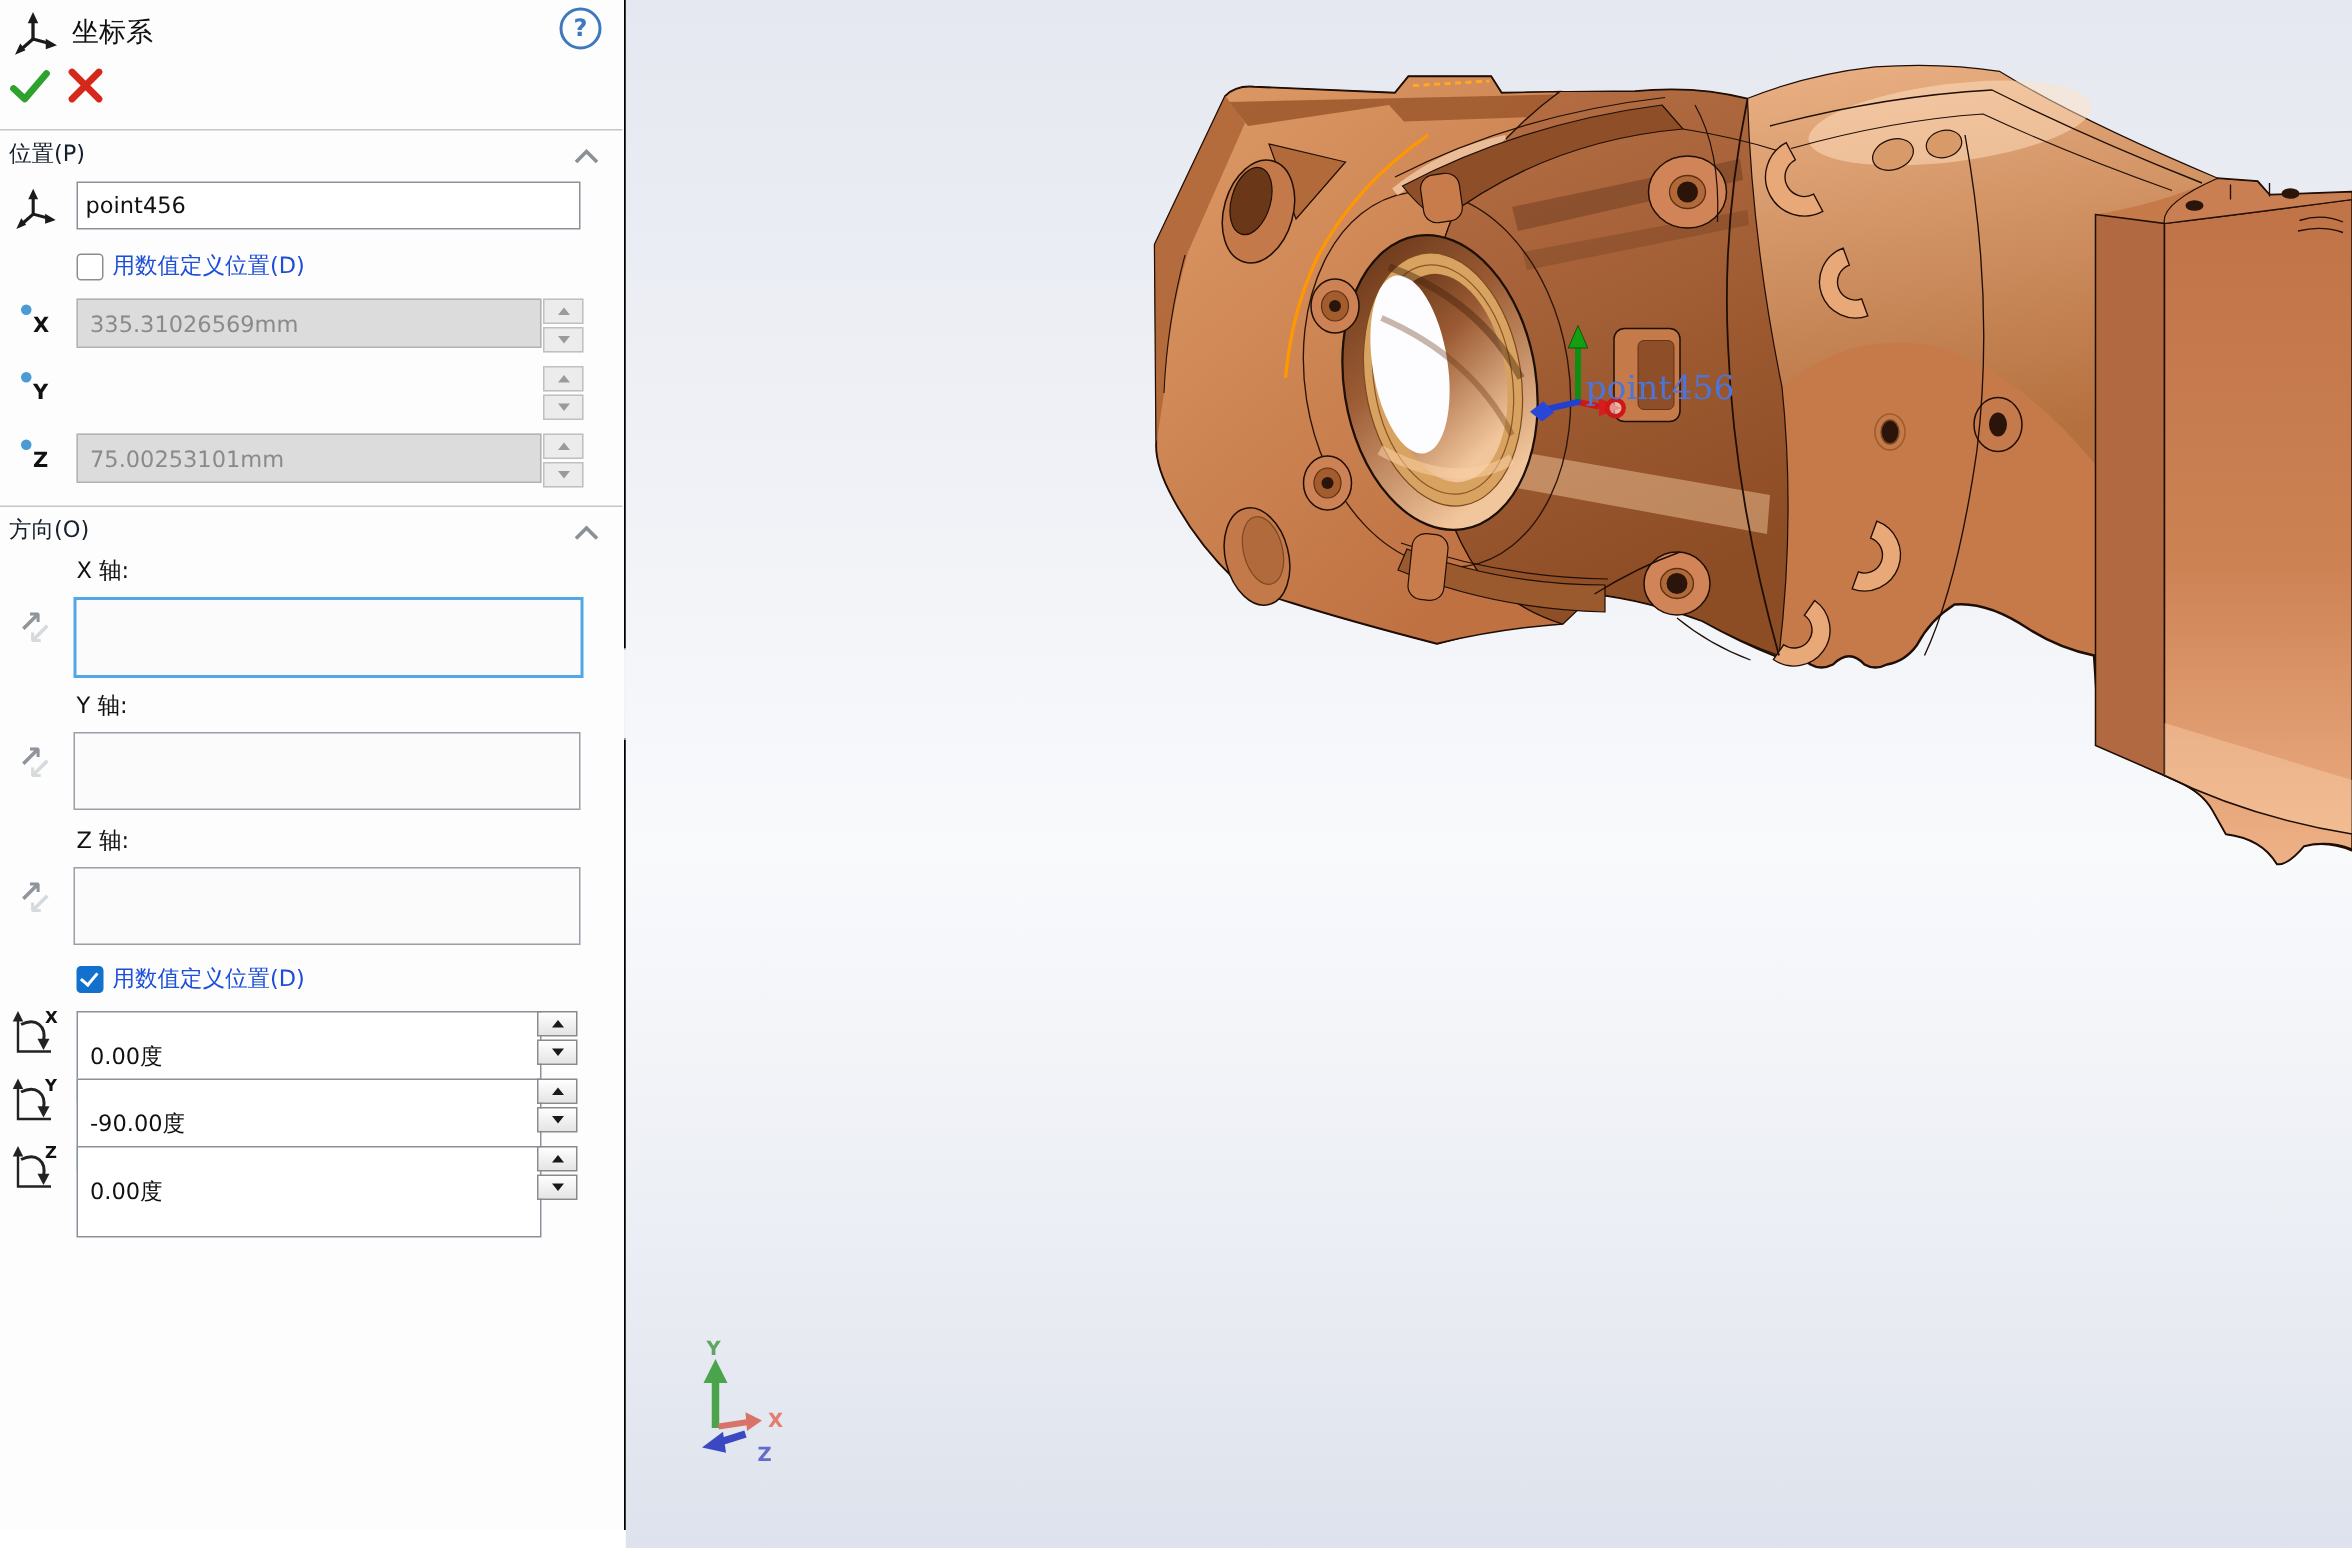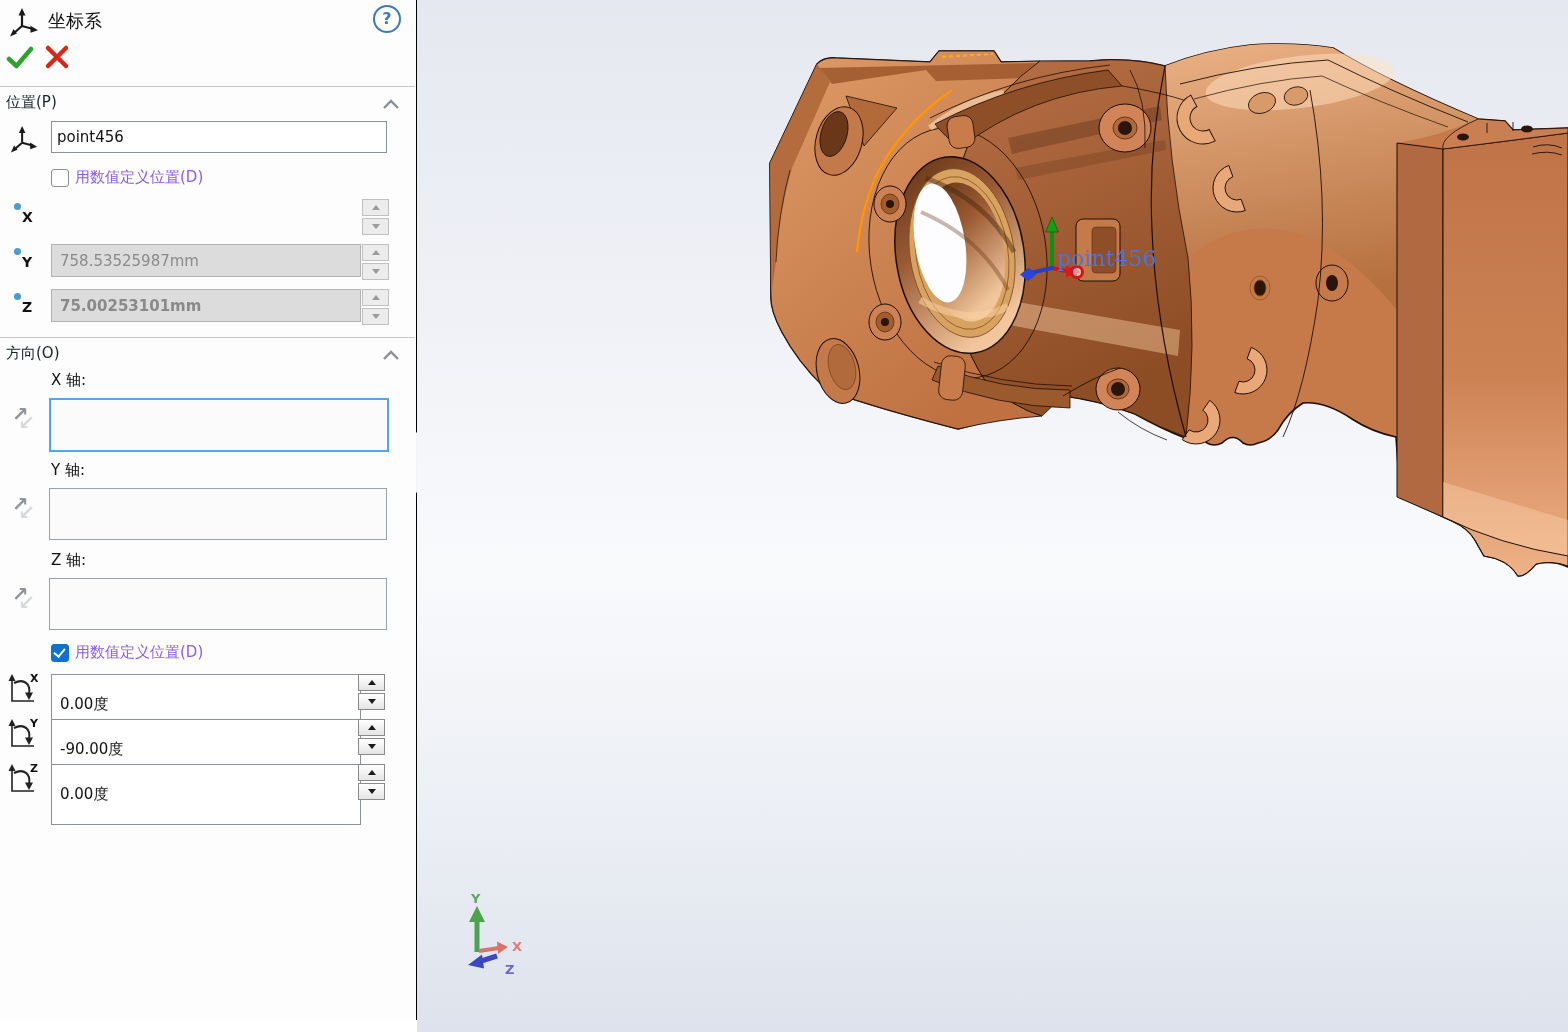--- a/index.html
+++ b/index.html
@@ -21,21 +21,21 @@
   .name-row-icon{position:absolute;left:9px;top:124px;}
   .name-input{position:absolute;left:51px;top:121px;width:324px;height:30px;border:1px solid #8a9199;
               background:#fff;font-size:15px;padding:0 5px;color:#111;
               font-family:"DejaVu Sans","Liberation Sans",sans-serif;}
   .chk-row{position:absolute;left:51px;display:flex;align-items:center;gap:6px;cursor:pointer;}
   .chk-box{width:16px;height:16px;border:1px solid #8a8f95;border-radius:3px;background:#fff;
            display:inline-block;position:relative;}
   .chk-box.checked{background:#1271cc;border-color:#1271cc;}
   .chk-box.checked:after{content:"";position:absolute;left:4px;top:1px;width:5px;height:9px;
            border:solid #fff;border-width:0 2px 2px 0;transform:rotate(40deg);}
-  .chk-label{font-size:15px;color:#8b5cf6;}
+  .chk-label{font-size:15px;color:#1d4ed8;}
   .axis-ico{position:absolute;left:14px;width:30px;height:30px;}
   .axis-dot{position:absolute;left:0;top:0;width:7px;height:7px;border-radius:50%;background:#4a9ad4;}
   .axis-letter{position:absolute;left:8px;top:6px;font-size:14px;font-weight:bold;color:#111;}
   .pos-field{position:absolute;left:51px;width:292px;height:31px;background:#dcdcdc;
              border:1px solid #b2b2b2;font-size:15px;color:#8a8a8a;padding:0 8px;
              font-family:"DejaVu Sans","Liberation Sans",sans-serif;}
   .spin{position:absolute;left:362px;width:25px;display:flex;flex-direction:column;gap:2px;}
   .spin-btn{width:25px;height:15px;display:flex;align-items:center;justify-content:center;
             border:1px solid #c0c0c0;background:#ececec;cursor:pointer;}
   .spin.enabled .spin-btn{border:1px solid #8a8a8a;background:linear-gradient(#ffffff,#e4e4e4);}
@@ -129,48 +129,48 @@
 
     <label class="chk-row" style="top:168px">
       <span class="chk-box"></span>
       <span class="chk-label">用数值定义位置(D)</span>
     </label>
 
     <span class="axis-ico" style="top:203px">
       <span class="axis-dot"></span>
       <span class="axis-letter">X</span>
     </span>
+    <input class="pos-field" style="top: 199px;" disabled="" value="335.31026569mm">
     <span class="spin" style="top:199px">
       <span class="spin-btn">
           <span class="tri-up"></span>
         </span>
       <span class="spin-btn">
           <span class="tri-dn"></span>
         </span>
     </span>
 
     <span class="axis-ico" style="top:248px">
       <span class="axis-dot"></span>
       <span class="axis-letter">Y</span>
     </span>
-    <input class="pos-field" style="top: 244px;" disabled="" value="758.53525987mm">
     <span class="spin" style="top:244px">
       <span class="spin-btn">
           <span class="tri-up"></span>
         </span>
       <span class="spin-btn">
           <span class="tri-dn"></span>
         </span>
     </span>
 
     <span class="axis-ico" style="top:293px">
       <span class="axis-dot"></span>
       <span class="axis-letter">Z</span>
     </span>
-    <input class="pos-field" style="top: 289px; font-weight: bold;" disabled="" value="75.00253101mm">
+    <input class="pos-field" style="top: 289px;" disabled="" value="75.00253101mm">
     <span class="spin" style="top:289px">
       <span class="spin-btn">
           <span class="tri-up"></span>
         </span>
       <span class="spin-btn">
           <span class="tri-dn"></span>
         </span>
     </span>
 
     <div class="divider" style="top:337px"></div>

